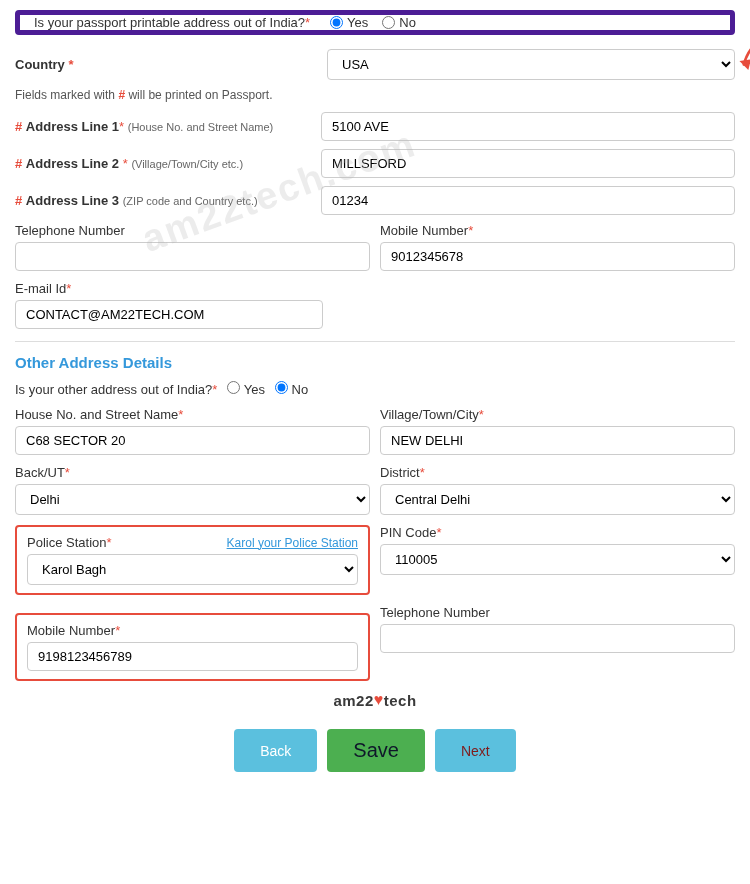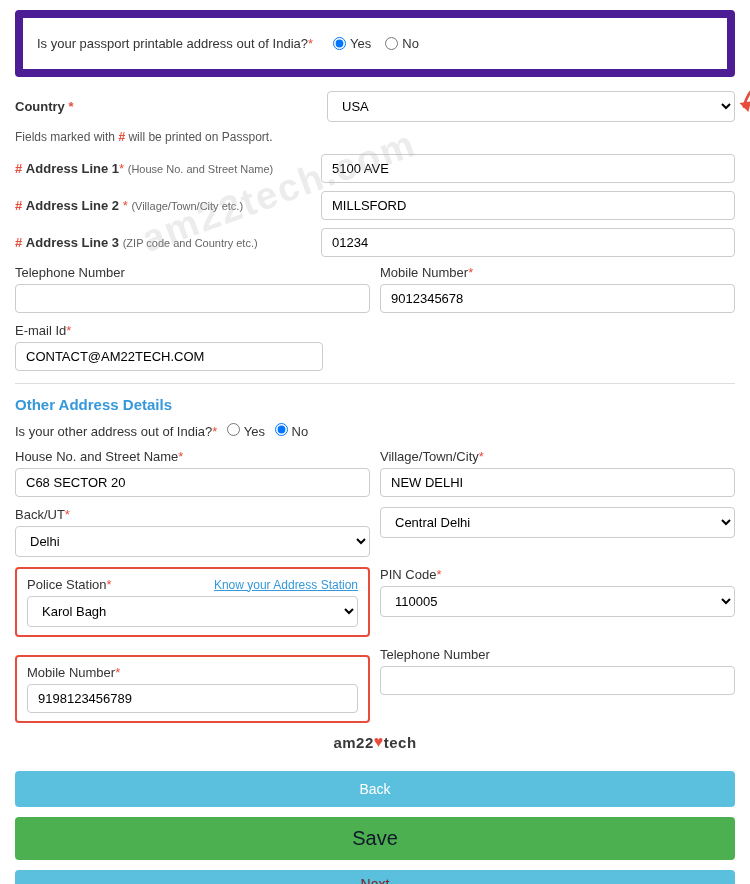--- a/index.html
+++ b/index.html
@@ -6,23 +6,23 @@
     body {
       font-family: Arial, sans-serif;
       font-size: 13px;
       background: #fff;
       color: #333;
       width: 750px;
       min-height: 884px;
       padding: 10px 15px 20px 15px;
     }
     .passport-question-box {
-      border: 8px solid #4c1d95;
-      border-radius: 4px;
-      padding: 18px 14px;
+      border: 5px solid #4c1d95;
+      border-radius: 4px;
+      padding: 0 14px;
       display: flex;
       align-items: center;
       gap: 20px;
       margin-bottom: 14px;
       background: #fff;
     }
     .passport-question-box label {
       font-size: 13px;
       font-weight: 500;
     }
@@ -136,21 +136,20 @@
       color: #3498db;
       font-size: 12px;
       text-decoration: underline;
       cursor: pointer;
     }
     .bottom-buttons {
       display: flex;
       justify-content: center;
       gap: 10px;
       margin-top: 20px;
-      flex-direction: column;
     }
     .btn-back {
       background: #5bc0de;
       color: #fff;
       border: none;
       border-radius: 4px;
       padding: 10px 26px;
       font-size: 14px;
       cursor: pointer;
     }
@@ -342,38 +341,41 @@
       </div>
       <select class="full-select">
         <option value="Delhi" selected="">Delhi</option>
         <option value="Maharashtra">Maharashtra</option>
         <option value="Karnataka">Karnataka</option>
         <option value="Tamil Nadu">Tamil Nadu</option>
         <option value="Uttar Pradesh">Uttar Pradesh</option>
       </select>
     </div>
     <div class="col-right">
+      <div class="field-label">
+        <span>District</span><span class="req required">*</span>
+      </div>
       <select class="full-select">
         <option value="Central Delhi" selected="">Central Delhi</option>
         <option value="North Delhi">North Delhi</option>
         <option value="South Delhi">South Delhi</option>
         <option value="East Delhi">East Delhi</option>
         <option value="West Delhi">West Delhi</option>
       </select>
     </div>
   </div>
 
   <div class="two-col" style="align-items:flex-start;">
     <div class="col-left">
       <div class="police-box">
         <div class="police-station-header">
           <div class="field-label" style="margin-bottom:0;">
             <span>Police Station</span><span class="req required">*</span>
           </div>
-          <span class="know-link">Know your Address Station</span>
+          <span class="know-link">Karol your Police Station</span>
         </div>
         <select class="full-select">
           <option value="Karol Bagh" selected="">Karol Bagh</option>
           <option value="Paharganj">Paharganj</option>
           <option value="Connaught Place">Connaught Place</option>
           <option value="Sadar Bazaar">Sadar Bazaar</option>
         </select>
       </div>
     </div>
     <div class="col-right">

